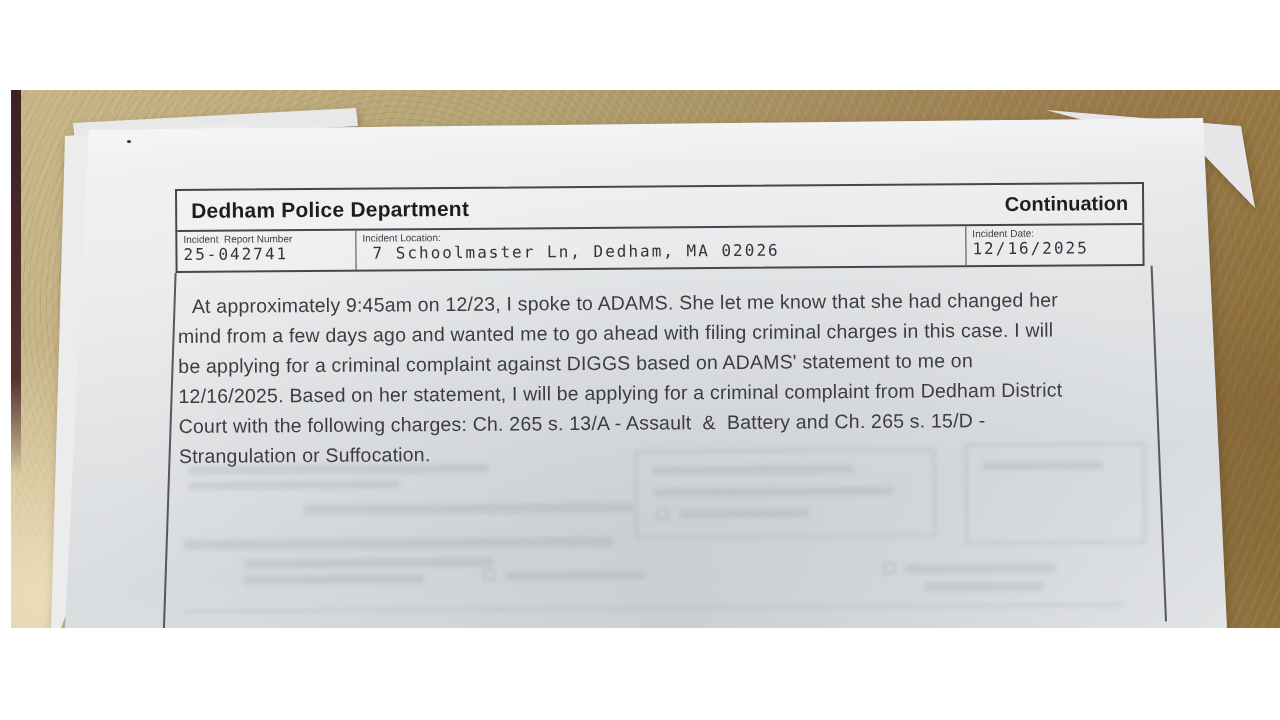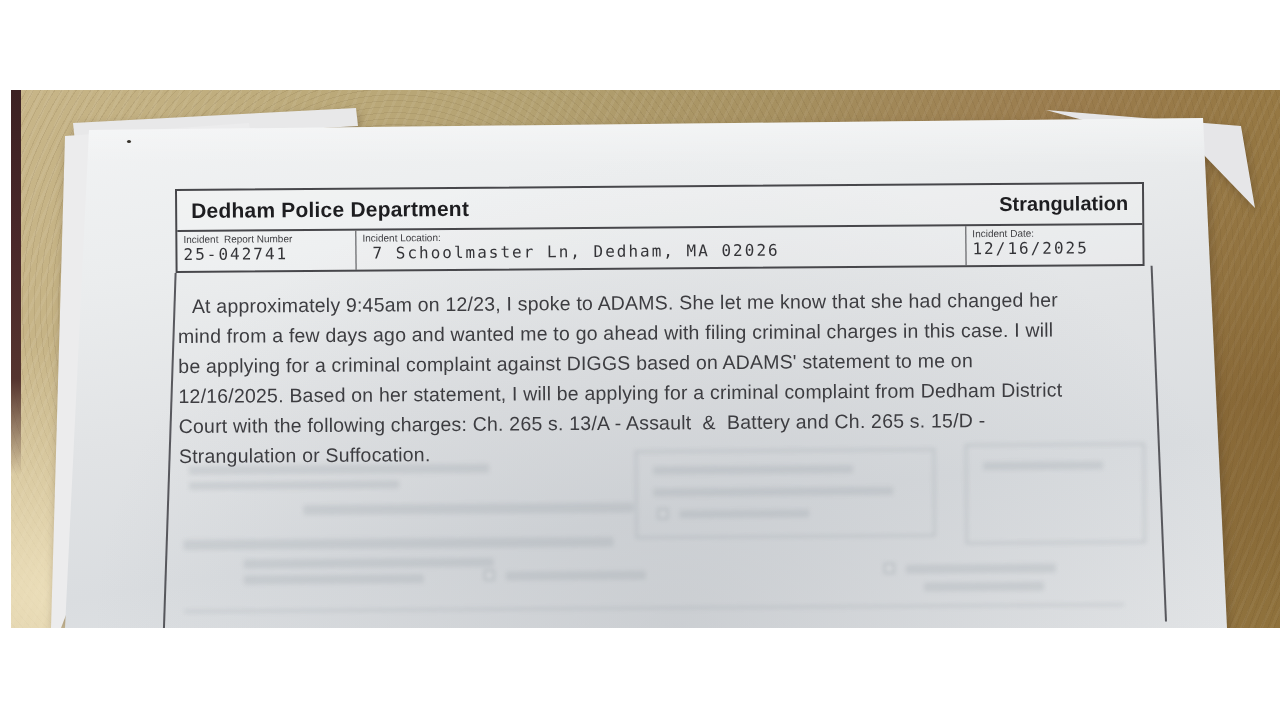--- a/index.html
+++ b/index.html
@@ -85,21 +85,21 @@
 
       <div class="sheet paper-main">
         <div class="paper-shade"></div>
         <div class="speck"></div>
 
         <div class="form">
 
           <div class="hdr-box">
             <div class="hdr-title-row">
               <span class="agency">Dedham Police Department</span>
-              <span class="continuation">Strangulation</span>
+              <span class="continuation">Continuation</span>
             </div>
             <div class="hdr-fields">
               <div class="fcell c1">
                 <div class="flabel">Incident  Report Number</div>
                 <div class="fvalue">25-042741</div>
               </div>
               <div class="fcell c2">
                 <div class="flabel">Incident Location:</div>
                 <div class="fvalue">7 Schoolmaster Ln, Dedham, MA 02026</div>
               </div>

